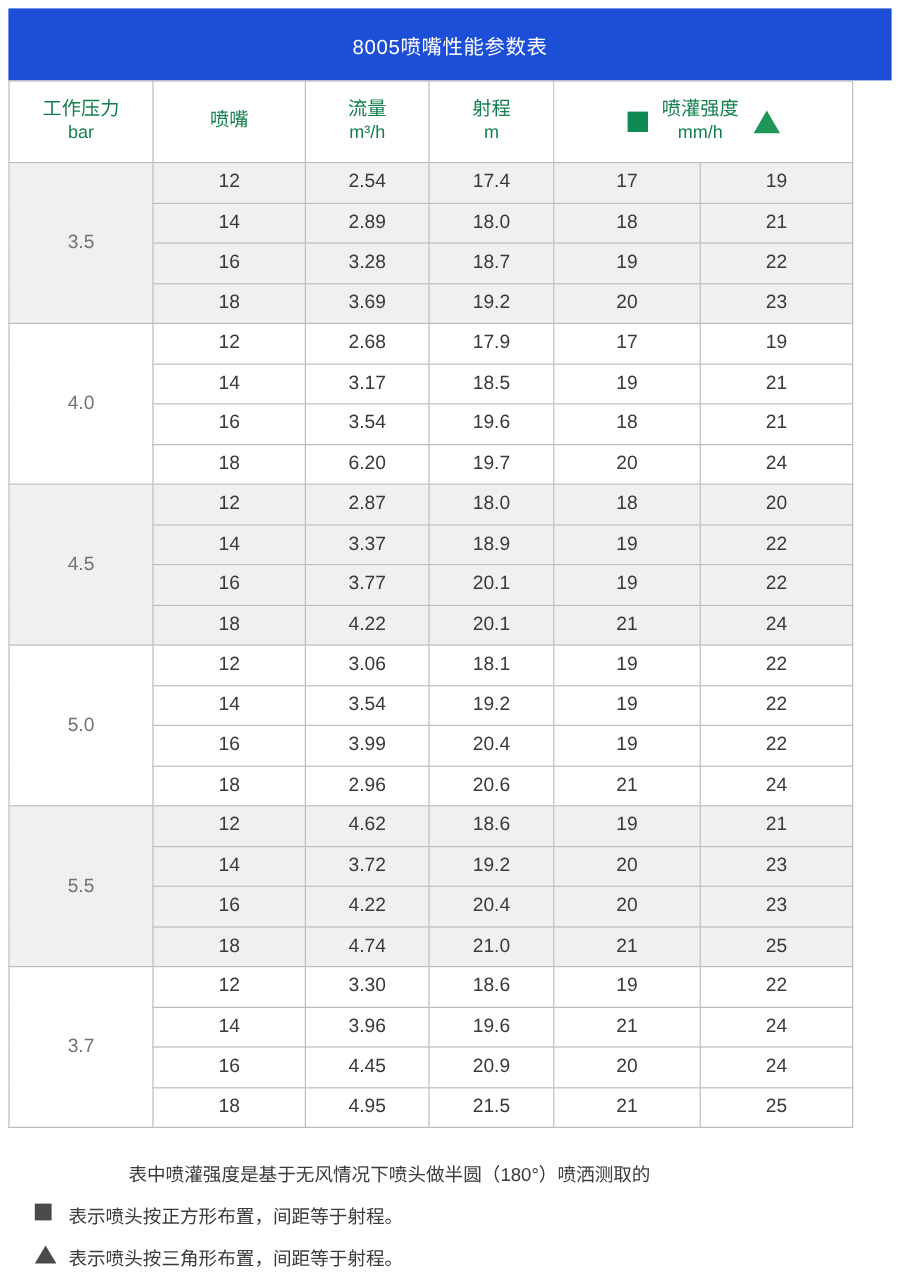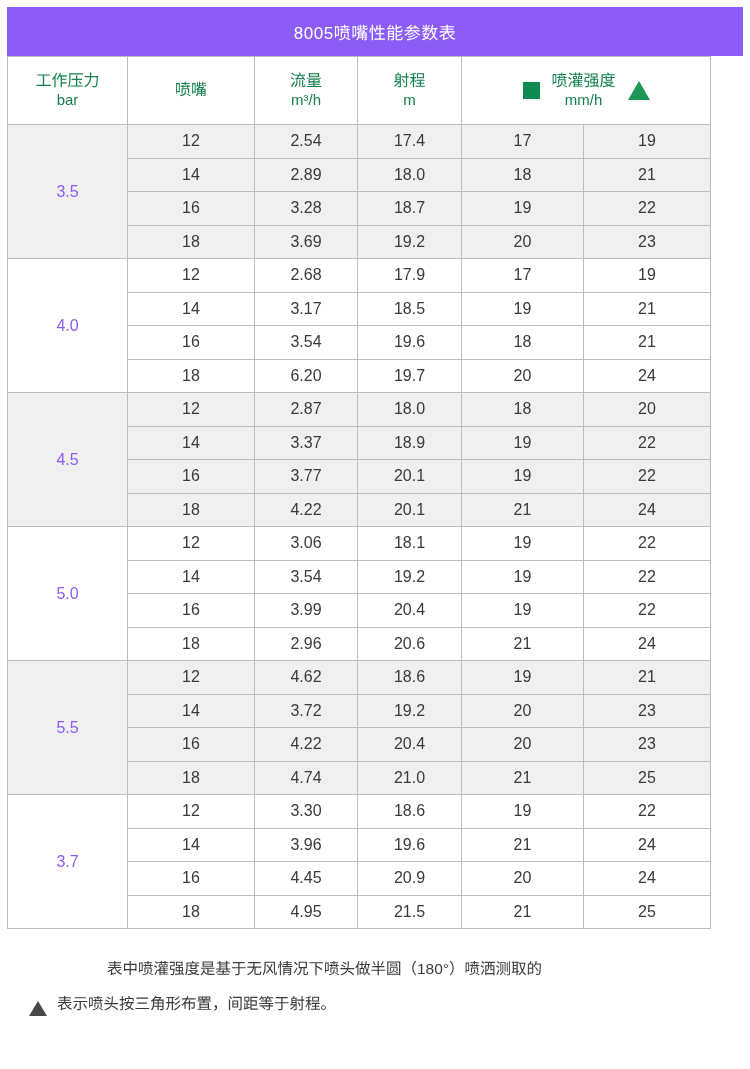--- a/index.html
+++ b/index.html
@@ -18,22 +18,22 @@
   .page {
     width: 750px;
     height: 1069px;
     box-sizing: border-box;
     padding: 7px 7px 0 7px;
     position: relative;
   }
 
   
   .title-bar {
-    height: 49px;
-    background: #8b5cf6;
+    height: 60px;
+    background: #1d4ed8;
     color: #ffffff;
     display: flex;
     align-items: center;
     justify-content: center;
     font-size: 17px;
     letter-spacing: .5px;
   }
 
   
   table.spec {
@@ -99,37 +99,37 @@
     flex: 0 0 auto;
   }
 
   
   tbody td {
     height: 32.5px;
     font-size: 16px;
     color: #3a3a3a;
   }
   td.press {
-    color: #8b5cf6;
+    color: #737373;
     font-size: 16px;
   }
   tr.shaded td { background: #f0f0f0; }
   tr.plain  td { background: #ffffff; }
 
   
   .notes {
     margin-top: 28px;
     padding: 0 18px 0 22px;
     font-size: 15.5px;
     color: #3b3b3b;
     line-height: 1.55;
   }
   .note-line {
     display: flex;
-    align-items: flex-end;
+    align-items: flex-start;
     margin-bottom: 11px;
   }
   .note-line.indented {
     padding-left: 74px;
   }
   .note-icon {
     width: 24px;
     flex: 0 0 24px;
     display: flex;
     align-items: center;
@@ -374,19 +374,25 @@
         </tr>
       </tbody>
   </table>
 
   <div class="notes">
     <div class="note-line indented">
       <span class="note-text">表中喷灌强度是基于无风情况下喷头做半圆（180°）喷洒测取的</span>
     </div>
     <div class="note-line">
       <span class="note-icon">
+          <span class="sq-dark"></span>
+        </span>
+      <span class="note-text">表示喷头按正方形布置，间距等于射程。</span>
+    </div>
+    <div class="note-line">
+      <span class="note-icon">
           <span class="tri-dark"></span>
         </span>
       <span class="note-text">表示喷头按三角形布置，间距等于射程。</span>
     </div>
   </div>
 
 </div>
 
 </body></html>

